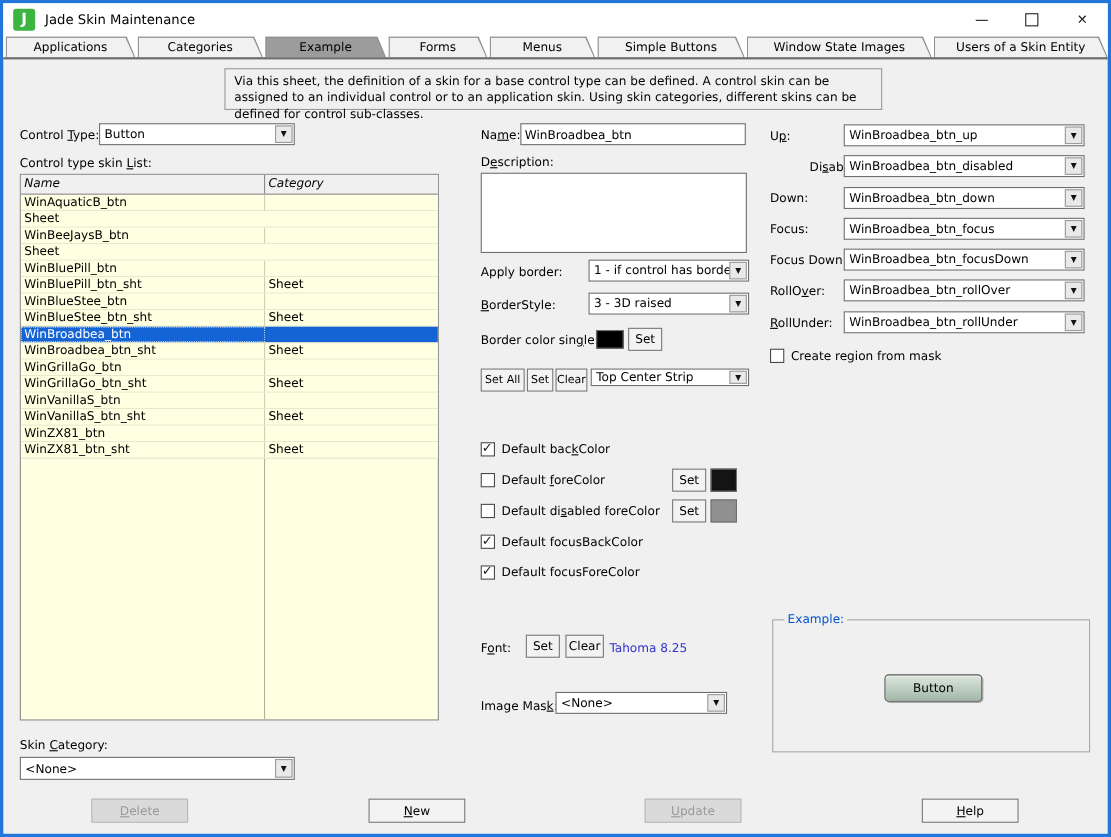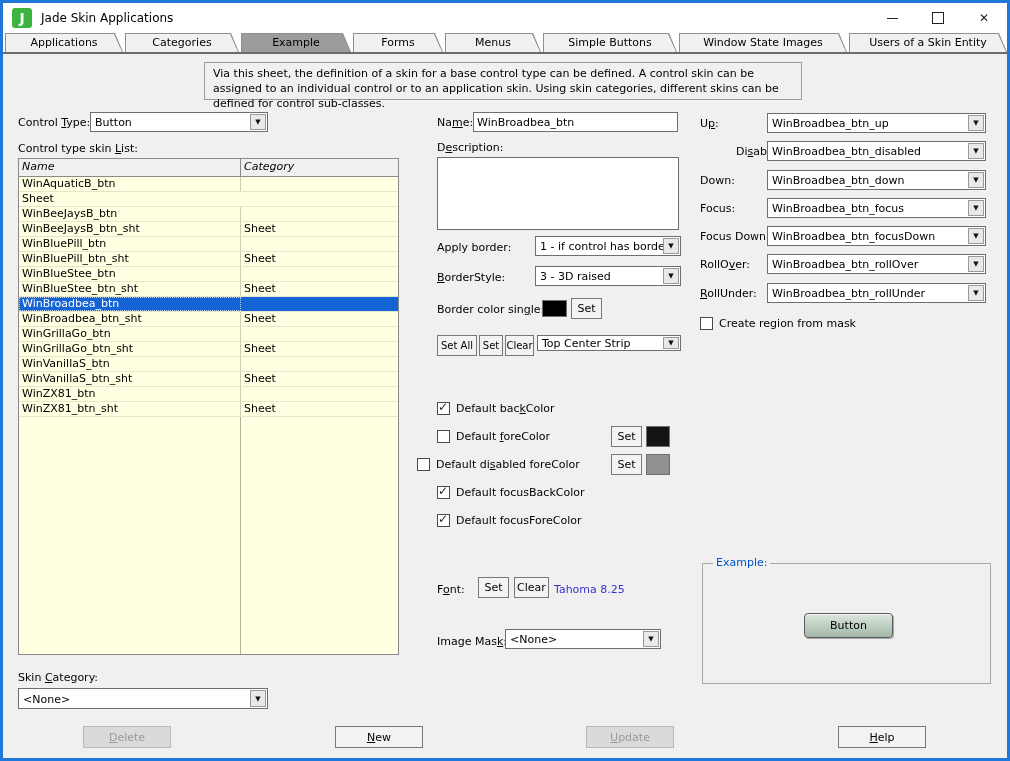--- a/index.html
+++ b/index.html
@@ -77,21 +77,21 @@
 </style>
 </head>
 <body>
 
 <div class="window">
 
   <div class="titlebar">
     <div class="app-icon">
       <span>J</span>
     </div>
-    <div class="title">Jade Skin Applications</div>
+    <div class="title">Jade Skin Maintenance</div>
     <div class="win-controls">
       <div class="wbtn">
           <span class="min-glyph"></span>
         </div>
       <div class="wbtn">
           <span class="max-glyph"></span>
         </div>
       <div class="wbtn">
           <span class="close-glyph">✕</span>
         </div>
@@ -148,21 +148,20 @@
           <div class="cell ccat"></div>
         </div>
         <div class="srow">
           <div class="cell ccat">Sheet</div>
         </div>
         <div class="srow">
           <div class="cell cname">WinBeeJaysB_btn</div>
           <div class="cell ccat"></div>
         </div>
         <div class="srow">
-          <div class="cell cname">WinBeeJaysB_btn_sht</div>
           <div class="cell ccat">Sheet</div>
         </div>
         <div class="srow">
           <div class="cell cname">WinBluePill_btn</div>
           <div class="cell ccat"></div>
         </div>
         <div class="srow">
           <div class="cell cname">WinBluePill_btn_sht</div>
           <div class="cell ccat">Sheet</div>
         </div>
@@ -249,21 +248,21 @@
     <span class="checkbox checked"></span>
     <span>Default bac<u>k</u>Color</span>
   </div>
   <div class="check-row" style="left:437px; top:429px;">
     <span class="checkbox"></span>
     <span>Default <u>f</u>oreColor</span>
   </div>
   <div class="btn" style="left:611px; top:426px; width:31px; height:21px;">Set</div>
   <div class="swatch" style="left: 646px; top: 426px; width: 24px; height: 21px; background: rgb(20, 20, 20);"></div>
 
-  <div class="check-row" style="left:417px; top:457px;text-align:center;">
+  <div class="check-row" style="left:437px; top:457px;text-align:center;">
     <span class="checkbox"></span>
     <span>Default di<u>s</u>abled foreColor</span>
   </div>
   <div class="btn" style="left:611px; top:454px; width:31px; height:21px;">Set</div>
   <div class="swatch" style="left: 646px; top: 454px; width: 24px; height: 21px; background: rgb(144, 144, 144);"></div>
 
   <div class="check-row" style="left:437px; top:485px;">
     <span class="checkbox checked"></span>
     <span>Default focusBackColor</span>
   </div>

